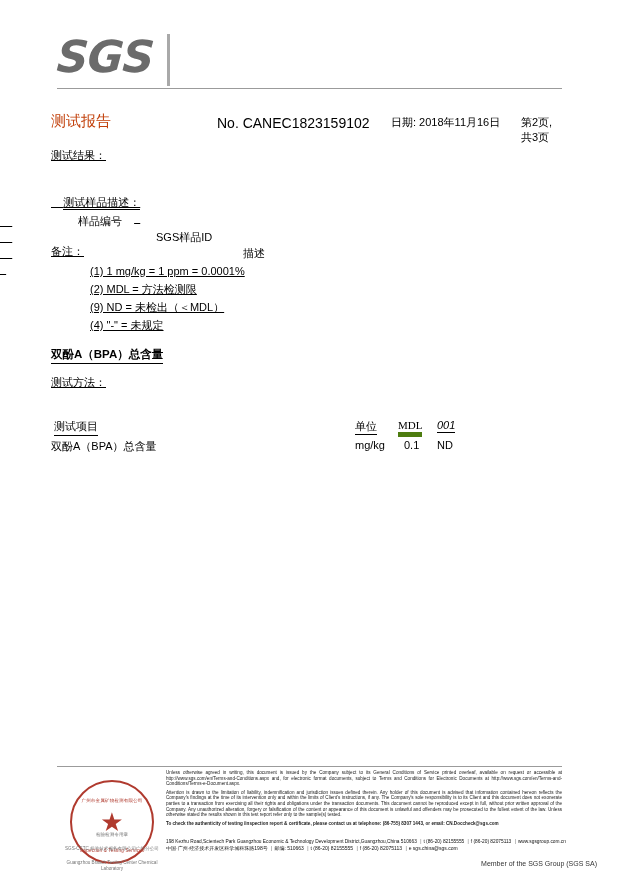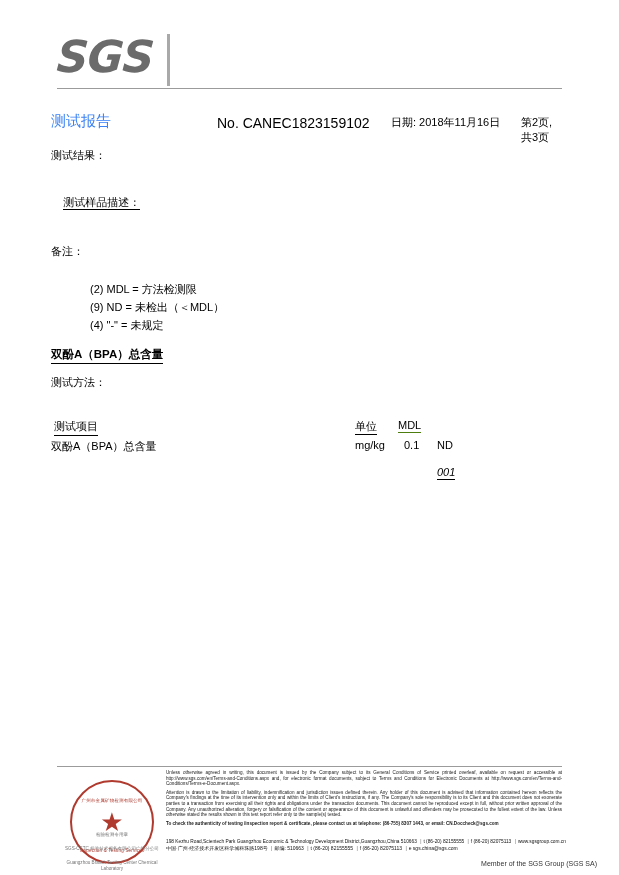--- a/index.html
+++ b/index.html
@@ -63,21 +63,21 @@
     top: 112px;
     width: 512px;
     height: 22px;
   }
   .doc-title {
     position: absolute;
     left: 0;
     top: 0;
     font-size: 15px;
     font-weight: normal;
-    color: #3b82f6;
+    color: #c2410c;
   }
   .report-no {
     position: absolute;
     left: 166px;
     top: 3px;
     font-size: 14px;
   }
   .report-date {
     position: absolute;
     left: 340px;
@@ -90,20 +90,21 @@
     top: 3px;
     font-size: 11px;
   }
 
   
   .t {
     position: absolute;
     font-size: 11px;
     line-height: 16px;
     white-space: pre;
+    text-decoration: underline;
   }
   .result-label { left: 51px; top: 147px; }
   .sample-desc  { left: 51px; top: 178px; text-align: right; }
   .sample-desc .ul { border-bottom: 1px solid #000; padding-bottom: 1px; }
 
   
   .tbl-head { left: 0; top: 197px; width: 100%; }
   .tbl-row  { left: 0; top: 216px; width: 100%; }
   .c-no   { position: absolute; left: 78px;  width: 70px; text-align: left; }
   .c-id   { position: absolute; left: 156px; width: 110px; text-align: left; }
@@ -145,27 +146,26 @@
   .res-head .h-item {
     position: absolute; left: 54px;
     border-bottom: 1px solid #000; padding-bottom: 1px;
   }
   .res-head .h-unit {
     position: absolute; left: 355px;
     border-bottom: 1px solid #000; padding-bottom: 0;
   }
   .res-head .h-mdl {
     position: absolute; left: 398px;
-    border-bottom: 1px solid #4d7c0f; padding-bottom: 1px;
+    border-bottom: 5px solid #4d7c0f; padding-bottom: 1px; font-family: Liberation Serif, serif;
   }
   .res-head .h-smp {
     position: absolute; left: 437px;
     border-bottom: 1px solid #000; padding-bottom: 1px;
     font-style: italic;
-    margin-top: 47px;
   }
   .res-row {
     position: absolute;
     top: 439px;
     left: 0;
     width: 100%;
     font-size: 11px;
   }
   .res-row .v-item { position: absolute; left: 51px; }
   .res-row .v-unit { position: absolute; left: 355px; }
@@ -279,23 +279,29 @@
     <div class="report-date">日期: 2018年11月16日</div>
     <div class="page-no">第2页,共3页</div>
   </div>
 
   <div class="t result-label">测试结果：</div>
 
   <div class="t sample-desc">
     <span class="ul">测试样品描述：</span>
   </div>
 
+  <div class="t tbl-head">
+    <span class="c-no">样品编号</span>
+    <span class="c-id">SGS样品ID</span>
+    <span class="c-desc">描述</span>
+  </div>
 
 
   <div class="t remark-label">备注：</div>
+  <div class="t note note1">(1) 1 mg/kg = 1 ppm = 0.0001%</div>
   <div class="t note note2">(2) MDL = 方法检测限</div>
   <div class="t note note3">(9) ND = 未检出（＜MDL）</div>
   <div class="t note note4">(4) "-" = 未规定</div>
 
   <div class="section-head">双酚A（BPA）总含量</div>
 
   <div class="t method-label">测试方法：</div>
 
   <div class="res-head">
     <span class="h-item">测试项目</span>

